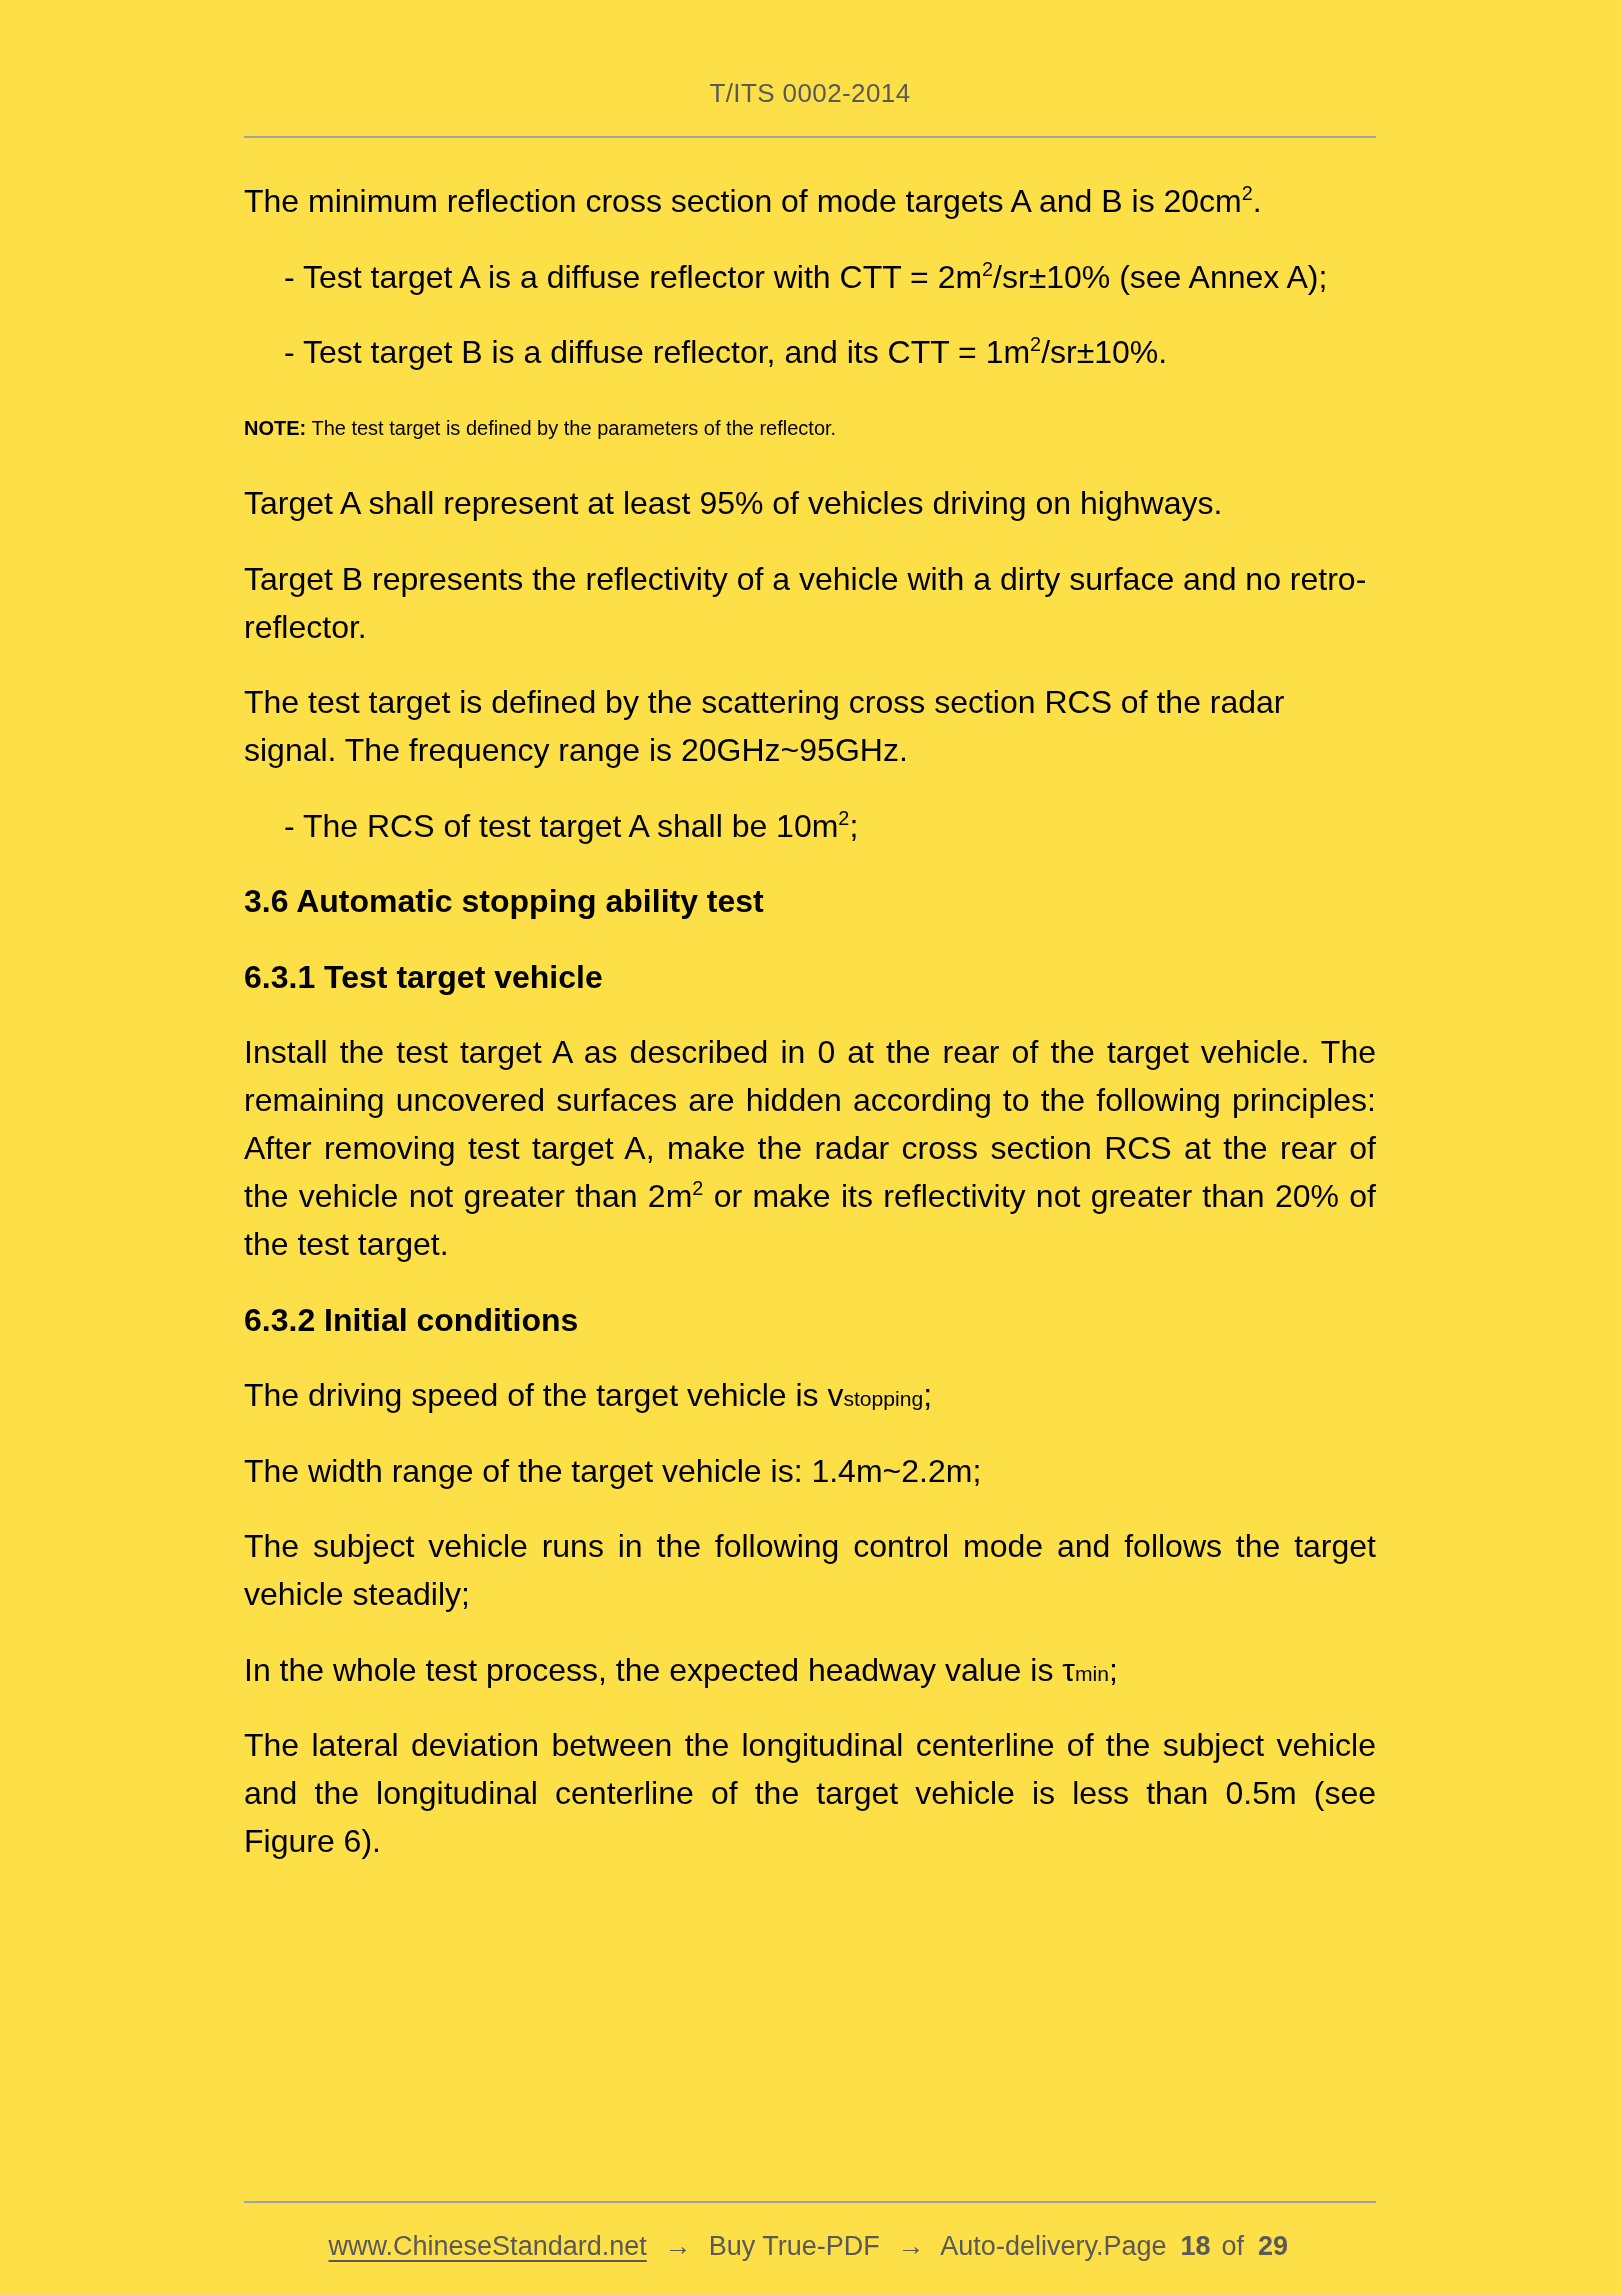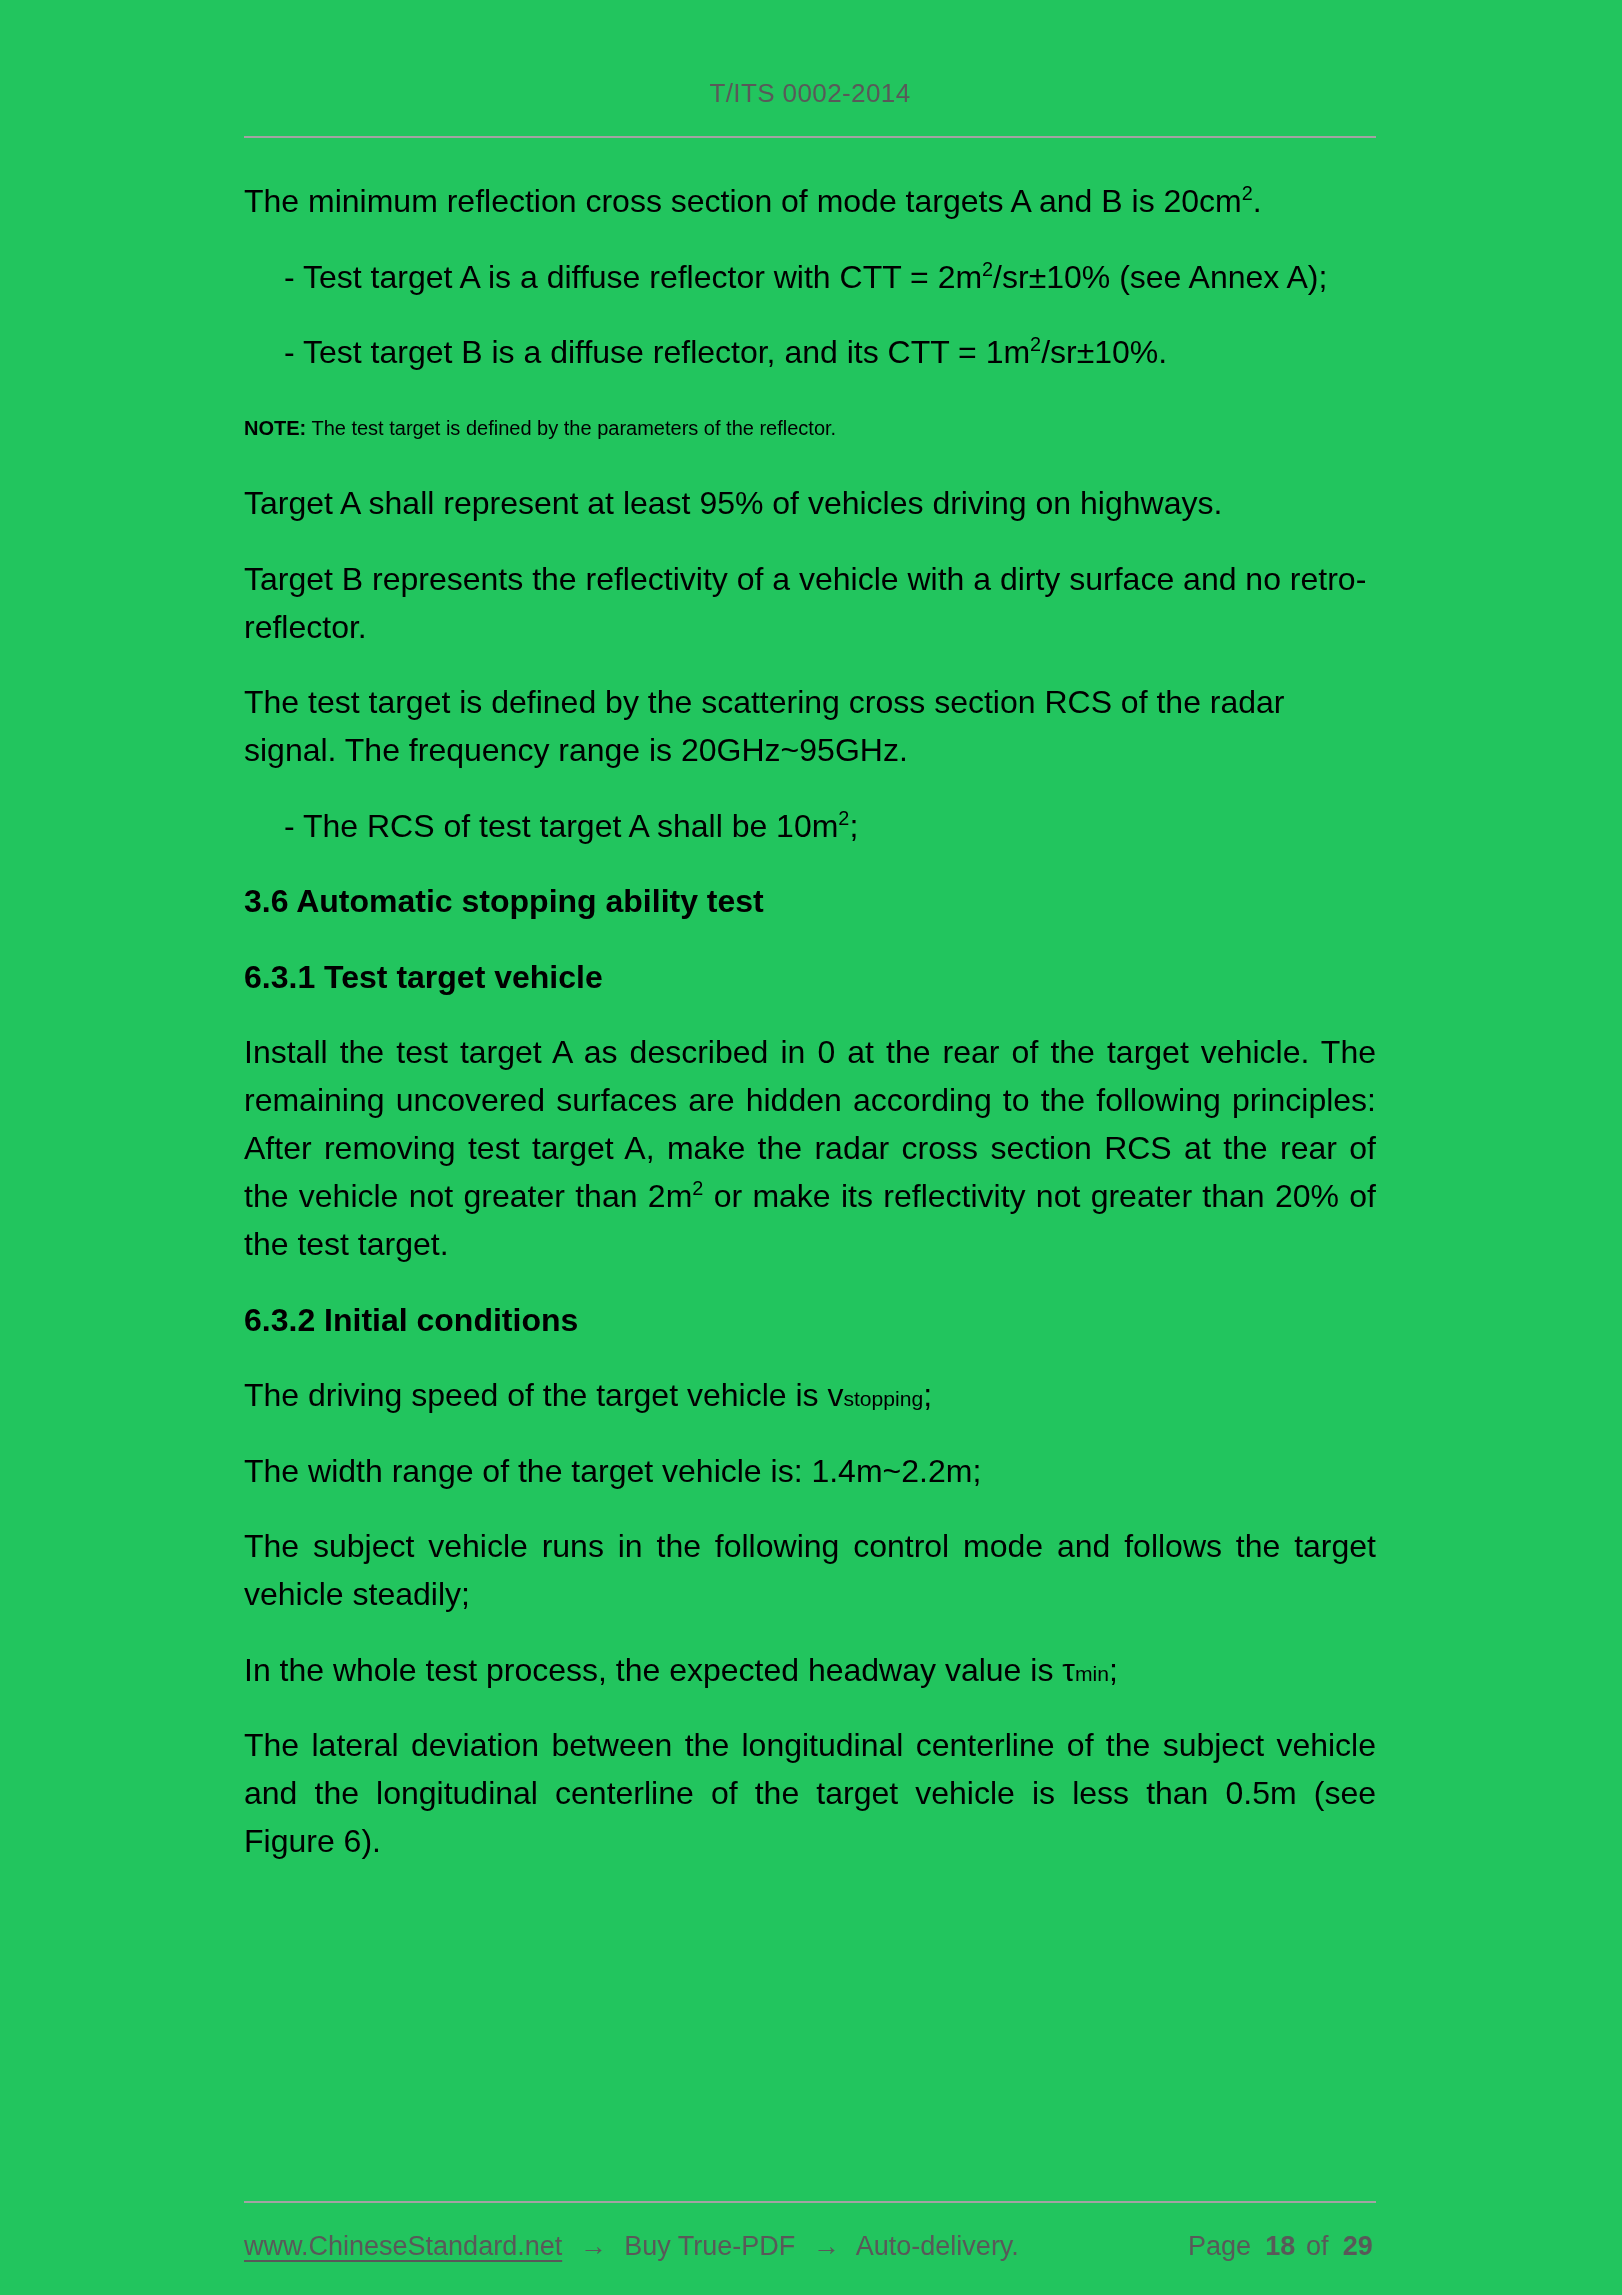--- a/index.html
+++ b/index.html
@@ -5,21 +5,21 @@
   :root{
     --muted:#595959;
     --rule:#a3a3a3;
     --text:#000000;
   }
   html,body{margin:0;padding:0;background:#ffffff;}
   .page{
     position:relative;
     width:1623px;
     height:2295px;
-    background:#22c55e;
+    background:#fde047;
     font-family:"Liberation Sans","DejaVu Sans",sans-serif;
     color:var(--text);
     overflow:hidden;
   }
   .doc-header{
     position:absolute;
     top:0; left:244px; right:247px;
     padding-top:78px;
     padding-bottom:28px;
     text-align:center;
@@ -58,21 +58,21 @@
   .doc-footer{
     position:absolute;
     left:244px; right:247px;
     top:2201px;
     border-top:2.5px solid var(--rule);
     padding-top:27px;
     font-size:27px;
     line-height:33px;
     color:var(--muted);
     display:flex;
-    justify-content:space-between;
+    justify-content:center;
     align-items:baseline;
   }
   .footer-left{ white-space:nowrap; }
   .footer-link{
     color:var(--muted);
     text-decoration:underline;
     text-underline-offset:5px;
     cursor:pointer;
   }
   .arrow{ margin:0 10px; }

